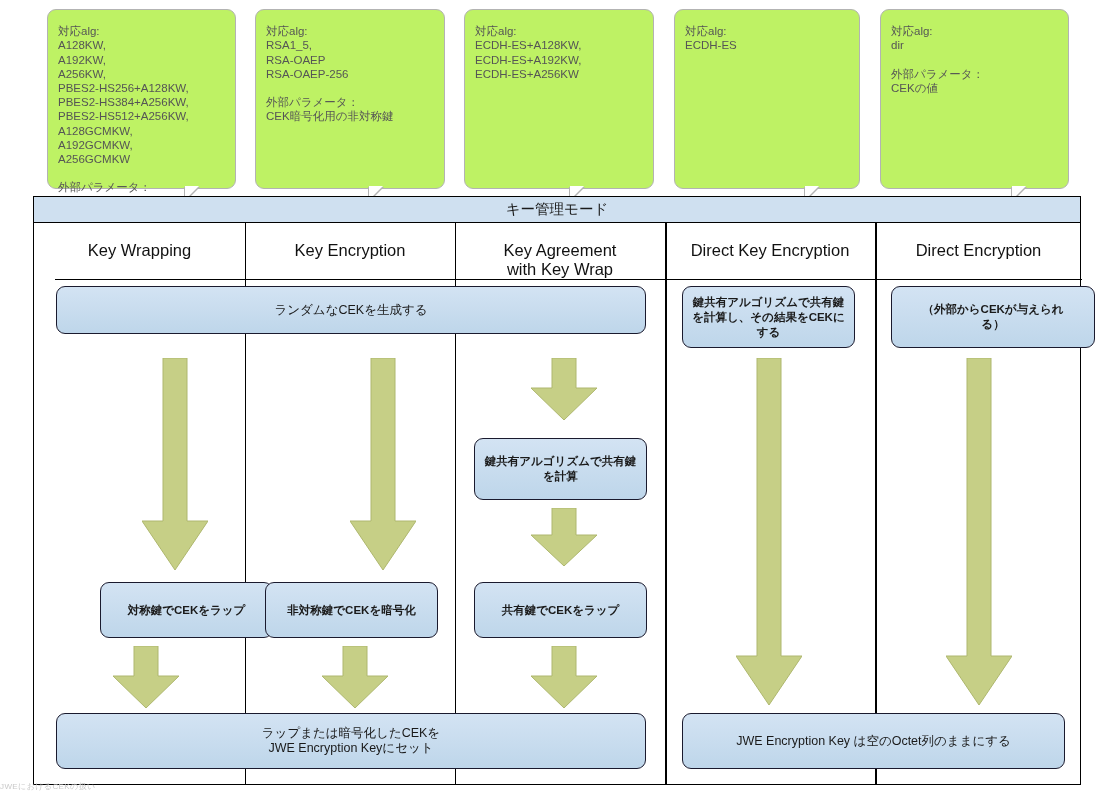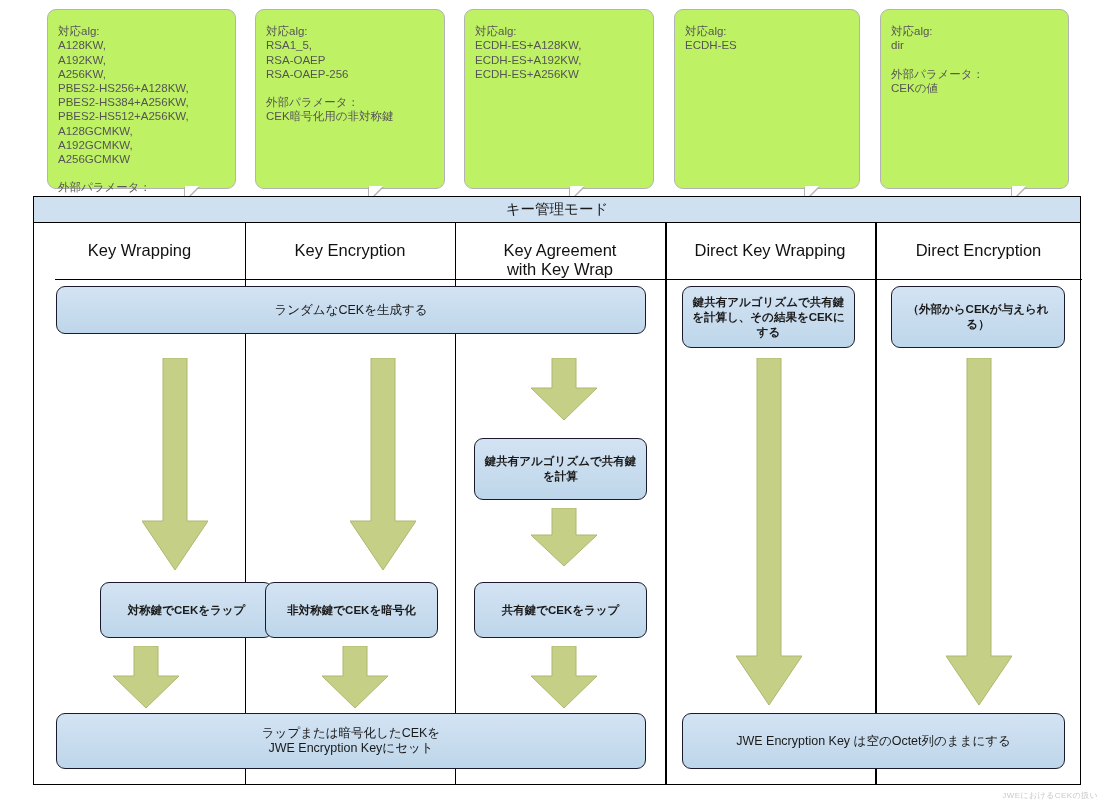--- a/index.html
+++ b/index.html
@@ -130,23 +130,23 @@
   
   .arrow {
     position: absolute;
   }
   .arrow svg { display: block; }
 
   
   #bottom-caption {
     position: absolute;
     left: 0;
-    bottom: 2px;
+    bottom: 11px;
     width: 100%;
-    text-align: right;
+    text-align: left;
     font-size: 8px;
     color: #c9c9c9;
     letter-spacing: 0.4px;
   }
 </style>
 </head>
 <body>
 
 <div id="canvas">
 
@@ -216,21 +216,21 @@
       <span>Key Wrapping</span>
     </div>
     <div class="col-title" style="left:211px; width:210px;">
       <span>Key Encryption</span>
     </div>
     <div class="col-title" style="left:421px; width:210px; white-space:pre-line;">
       <span>Key Agreement
 with Key Wrap</span>
     </div>
     <div class="col-title" style="left:631px; width:210px;">
-      <span>Direct Key Wrapping</span>
+      <span>Direct Key Encryption</span>
     </div>
     <div class="col-title" style="left:841px; width:207px;">
       <span>Direct Encryption</span>
     </div>
 
     <div class="title-underline" style="left:21px; top:82px; width:190px;"></div>
     <div class="title-underline" style="left:211px; top:82px; width:210px;"></div>
     <div class="title-underline" style="left:421px; top:82px; width:210px;"></div>
     <div class="title-underline" style="left:631px; top:82px; width:210px;"></div>
     <div class="title-underline" style="left:841px; top:82px; width:207px;"></div>
@@ -238,21 +238,21 @@
     <div class="pbox wide" style="left:22px; top:89px; width:590px; height:48px;">
       <span>ランダムなCEKを生成する</span>
     </div>
 
     <div class="pbox" style="left:648px; top:89px; width:173px; height:62px;">
       <span>鍵共有アルゴリズムで共有鍵
 を計算し、その結果をCEKに
 する</span>
     </div>
 
-    <div class="pbox" style="left:857px; top:89px; width:174px; height:62px;">
+    <div class="pbox" style="left:857px; top:89px; width:204px; height:62px;">
       <span>（外部からCEKが与えられ
 る）</span>
     </div>
 
     <div class="arrow" style="left:108px; top:161px;">
       <svg width="66" height="212" viewBox="0 0 66 212">
         <polygon points="21,0 45,0 45,163 66,163 33,212 0,163 21,163" fill="#c6cf86" stroke="#aeb76e" stroke-width="1"></polygon>
       </svg>
     </div>
 

